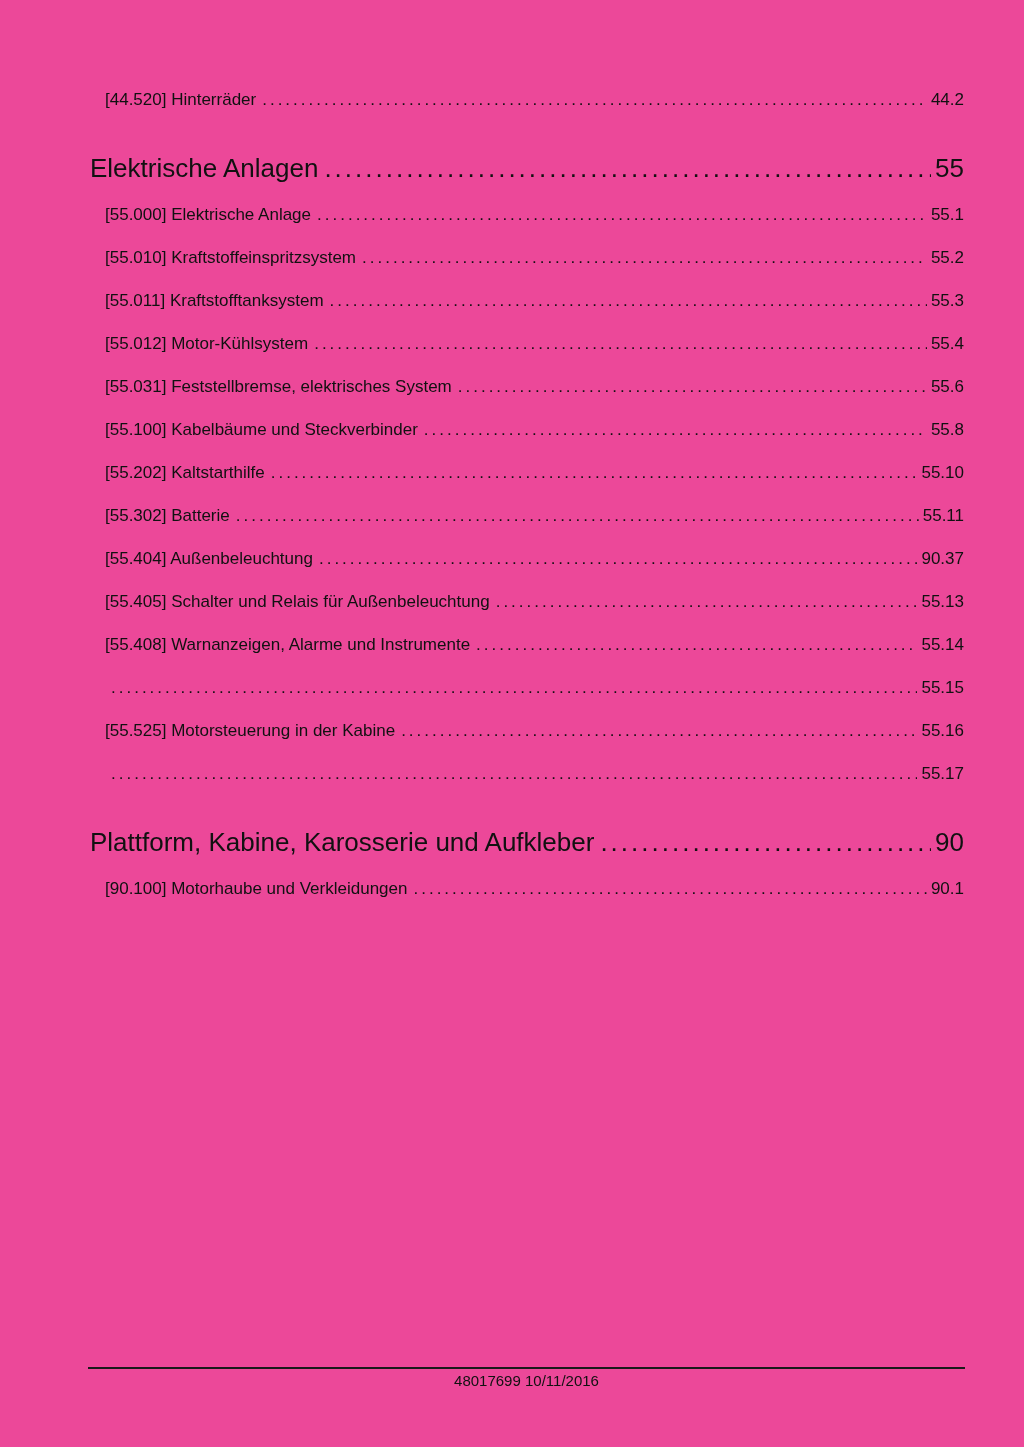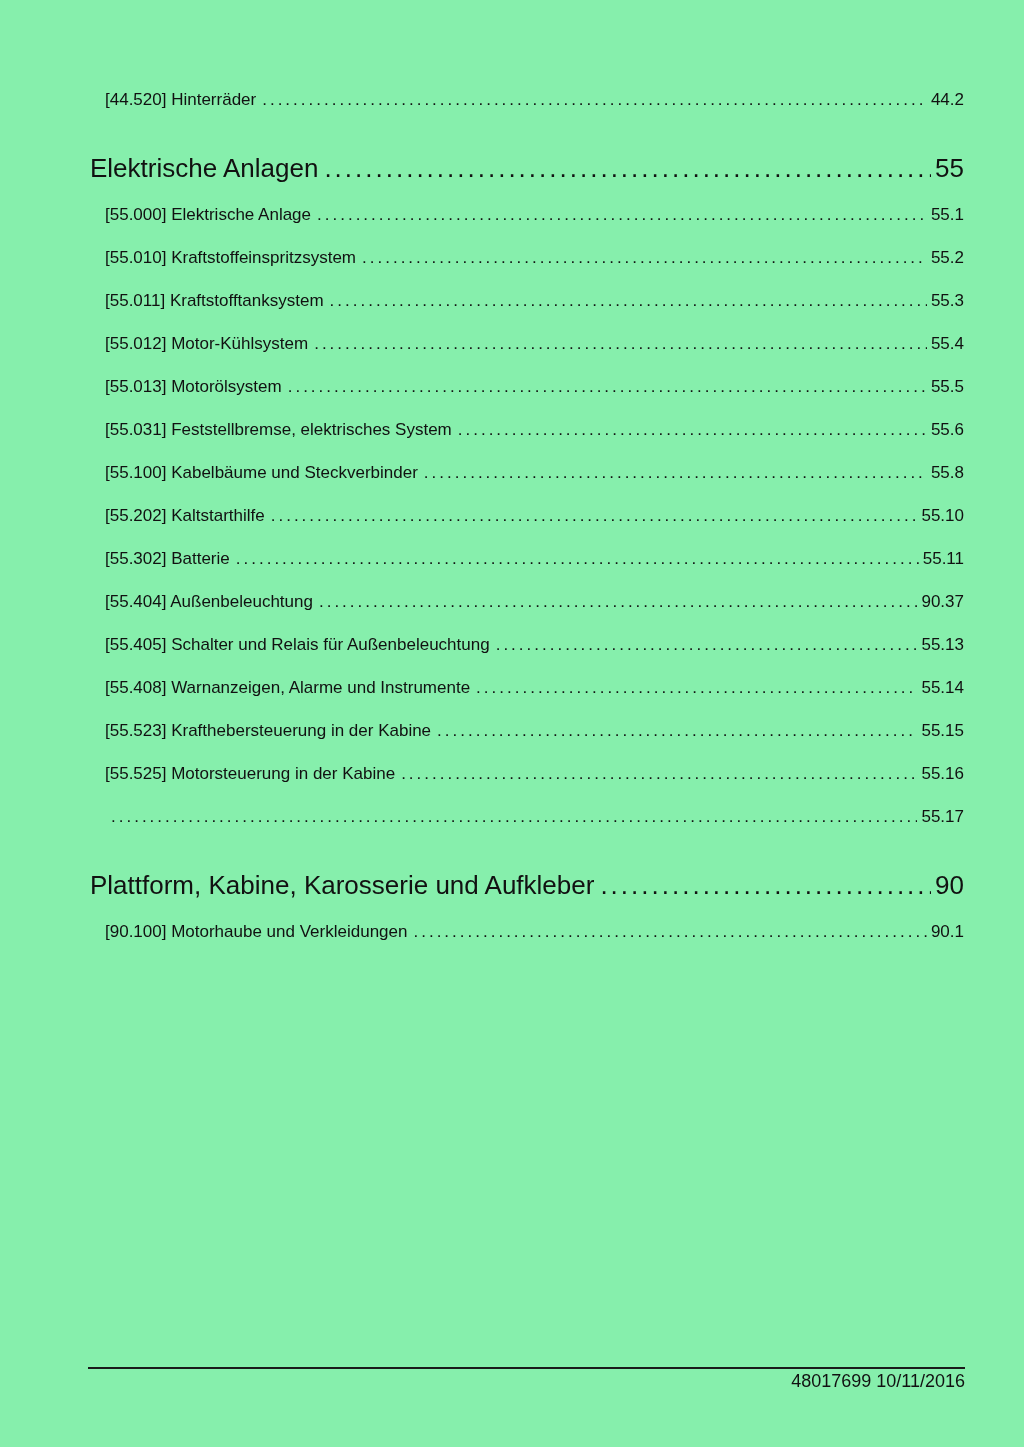--- a/index.html
+++ b/index.html
@@ -4,21 +4,21 @@
 <style>
   html, body {
     margin: 0;
     padding: 0;
     background: #ffffff;
   }
   .page {
     position: relative;
     width: 1024px;
     height: 1447px;
-    background: #86efac;
+    background: #ec4899;
     font-family: "Liberation Sans", sans-serif;
     color: #111111;
     overflow: hidden;
   }
   .toc {
     position: absolute;
     left: 88px;
     top: 90px;
     width: 876px;
     display: flex;
@@ -71,22 +71,22 @@
     top: 1367px;
     width: 877px;
     height: 2px;
     background: #1a1a1a;
   }
   .footer-text {
     position: absolute;
     left: 88px;
     top: 1372px;
     width: 877px;
-    text-align: right;
-    font-size: 18px;
+    text-align: center;
+    font-size: 15px;
     line-height: 18px;
     color: #111111;
   }
 </style>
 </head>
 <body>
 
 <div class="page">
   <div class="toc">
 
@@ -116,25 +116,20 @@
       <span class="label">[55.011] Kraftstofftanksystem</span>
       <span class="leader"></span>
       <span class="pagenum">55.3</span>
     </div>
     <div class="row entry">
       <span class="label">[55.012] Motor-Kühlsystem</span>
       <span class="leader"></span>
       <span class="pagenum">55.4</span>
     </div>
     <div class="row entry">
-      <span class="label">[55.013] Motorölsystem</span>
-      <span class="leader"></span>
-      <span class="pagenum">55.5</span>
-    </div>
-    <div class="row entry">
       <span class="label">[55.031] Feststellbremse, elektrisches System</span>
       <span class="leader"></span>
       <span class="pagenum">55.6</span>
     </div>
     <div class="row entry">
       <span class="label">[55.100] Kabelbäume und Steckverbinder</span>
       <span class="leader"></span>
       <span class="pagenum">55.8</span>
     </div>
     <div class="row entry">
@@ -156,21 +151,20 @@
       <span class="label">[55.405] Schalter und Relais für Außenbeleuchtung</span>
       <span class="leader"></span>
       <span class="pagenum">55.13</span>
     </div>
     <div class="row entry">
       <span class="label">[55.408] Warnanzeigen, Alarme und Instrumente</span>
       <span class="leader"></span>
       <span class="pagenum">55.14</span>
     </div>
     <div class="row entry">
-      <span class="label">[55.523] Krafthebersteuerung in der Kabine</span>
       <span class="leader"></span>
       <span class="pagenum">55.15</span>
     </div>
     <div class="row entry">
       <span class="label">[55.525] Motorsteuerung in der Kabine</span>
       <span class="leader"></span>
       <span class="pagenum">55.16</span>
     </div>
     <div class="row entry">
       <span class="leader"></span>

